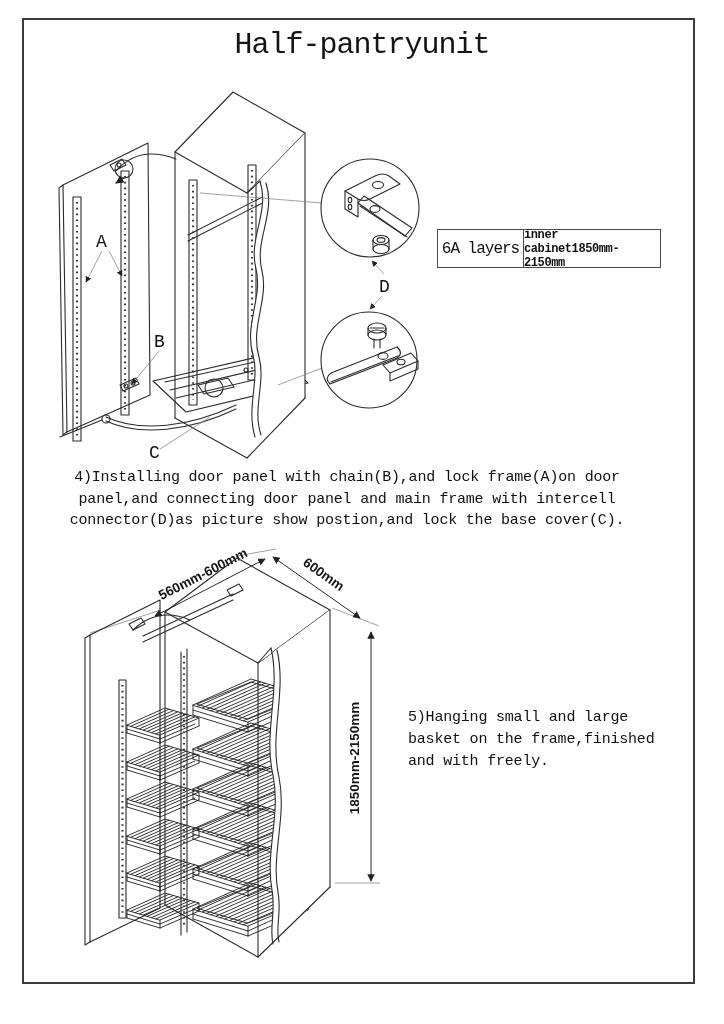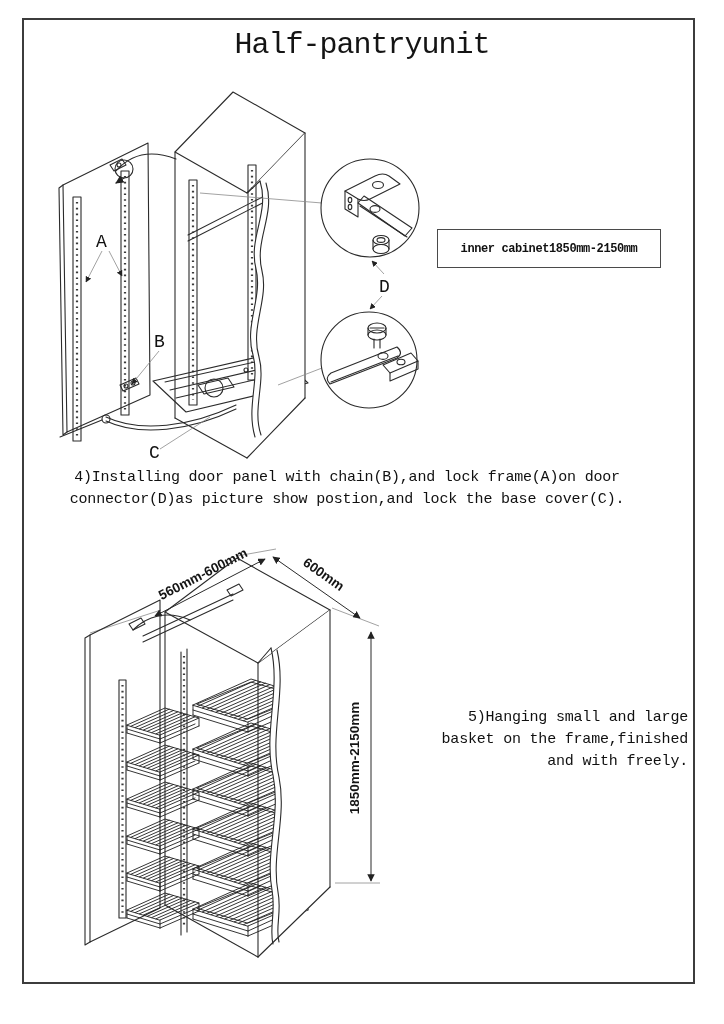--- a/index.html
+++ b/index.html
@@ -10,21 +10,21 @@
   .title{position:absolute;left:0;top:28px;width:724px;text-align:center;
         font-size:30px;letter-spacing:-1px;font-weight:400;color:#141414;}
   .spec-table{position:absolute;left:437px;top:229px;width:224px;height:39px;
         border:1.4px solid #4a4a4a;box-sizing:border-box;display:flex;}
   .spec-table .c1{width:86px;border-right:1.4px solid #4a4a4a;box-sizing:border-box;
         display:flex;align-items:center;justify-content:center;font-size:16px;letter-spacing:-1px;}
   .spec-table .c2{flex:1;display:flex;align-items:center;justify-content:center;
         font-size:12px;font-weight:bold;letter-spacing:-0.4px;}
   .step{position:absolute;font-size:15px;line-height:21.5px;letter-spacing:-0.2px;color:#101010;}
   .step4{left:57px;top:467px;width:580px;text-align:center;}
-  .step5{left:408px;top:707px;width:280px;line-height:22px;text-align:right;}
+  .step5{left:408px;top:707px;width:280px;line-height:22px;}
   svg{position:absolute;overflow:visible;}
   svg *{vector-effect:non-scaling-stroke;}
   .ln{stroke:#2b2b2b;stroke-width:1.1;fill:none;stroke-linecap:round;stroke-linejoin:round;}
   .thin{stroke:#8a8a8a;stroke-width:0.8;fill:none;}
   .dot{stroke:#3a3a3a;stroke-width:2.2;fill:none;stroke-dasharray:1.6 4.2;}
   .wire{stroke:#1e1e1e;stroke-width:0.9;fill:none;stroke-linecap:round;}
   .whitefill{fill:#ffffff;stroke:none;}
   .dim{stroke:#2b2b2b;stroke-width:1;fill:none;}
   .lbl{font-family:"Liberation Mono",monospace;font-size:18px;fill:#111;}
   .dimtxt{font-family:"Liberation Sans",sans-serif;font-size:13.5px;font-weight:bold;fill:#141414;text-anchor:middle;}
@@ -161,25 +161,27 @@
       <line class="thin" x1="109" y1="266" x2="82" y2="299" marker-end="url(#arr1)"></line>
       <text class="lbl" x="99" y="373">C</text>
       <line class="thin" x1="110" y1="364" x2="160" y2="332"></line>
       <text class="lbl" x="329" y="207">D</text>
       <line class="thin" x1="334" y1="189" x2="322" y2="176" marker-end="url(#arr1)"></line>
       <line class="thin" x1="332" y1="211" x2="320" y2="224" marker-end="url(#arr1)"></line>
     </g>
   </svg>
 
   <div class="spec-table">
+    <div class="c1">6A layers</div>
     <div class="c2">inner cabinet1850mm-2150mm</div>
   </div>
 
   <div class="step step4">
     <div>4)Installing door panel with chain(B),and lock frame(A)on door</div>
+    <div>panel,and connecting door panel and main frame with intercell</div>
     <div>connector(D)as picture show postion,and lock the base cover(C).</div>
   </div>
 
   <svg style="left:75px;top:540px;" width="330" height="422" viewBox="0 0 330 422">
     <defs>
       <marker id="arr2" viewBox="0 0 10 10" refX="9" refY="5" markerWidth="7.5" markerHeight="7.5" orient="auto-start-reverse">
         <path d="M0,0 L10,5 L0,10 z" fill="#222"></path>
       </marker>
       <g id="sb">
         <polygon class="wire" points="0,0 38,-17 72,-7 33,10"></polygon>

